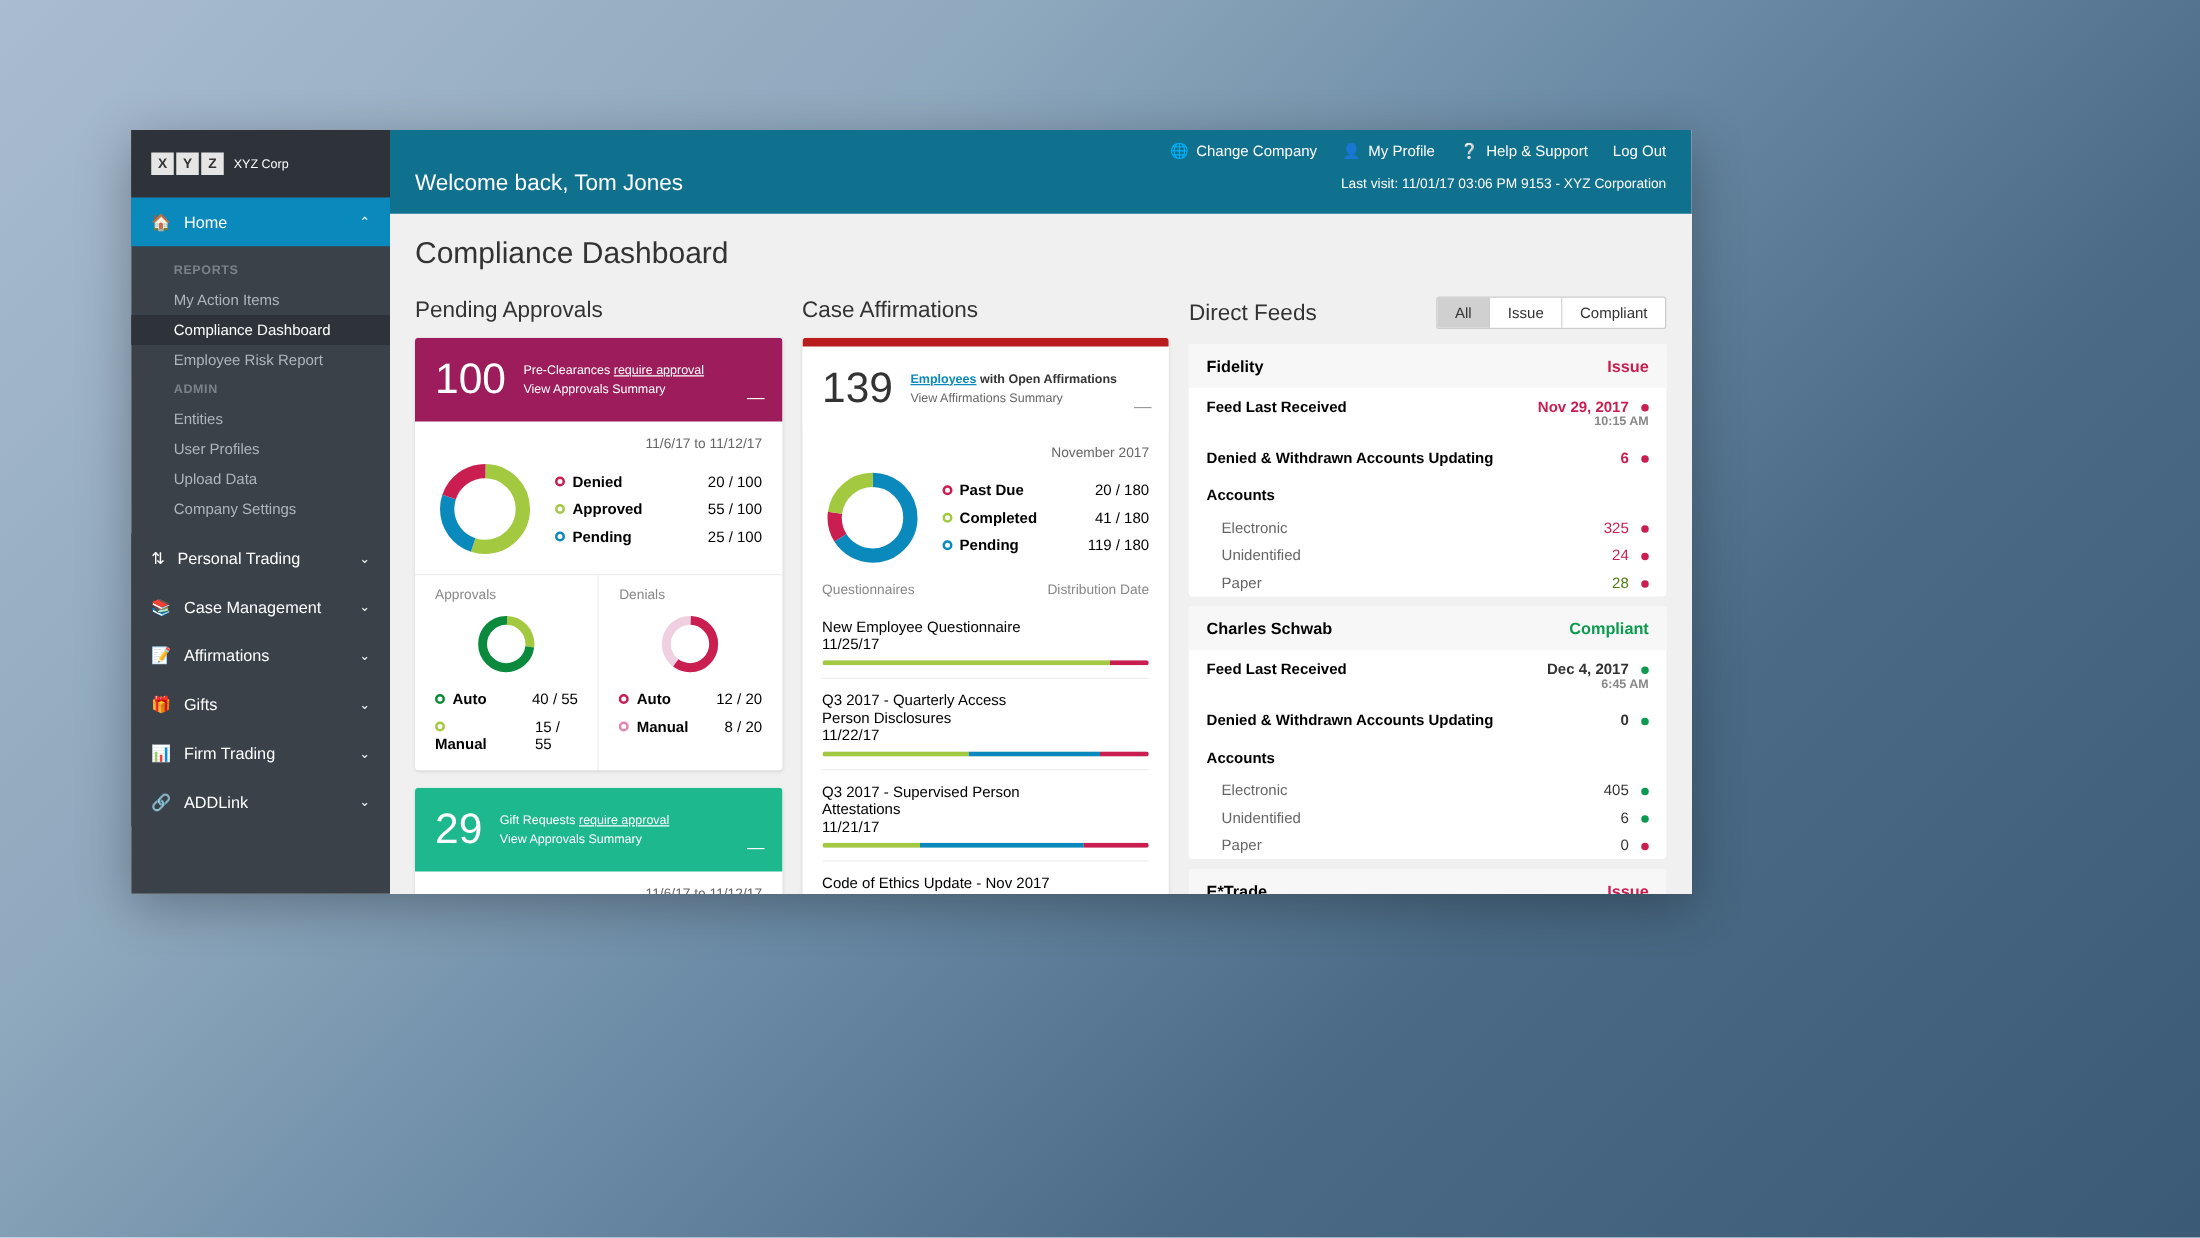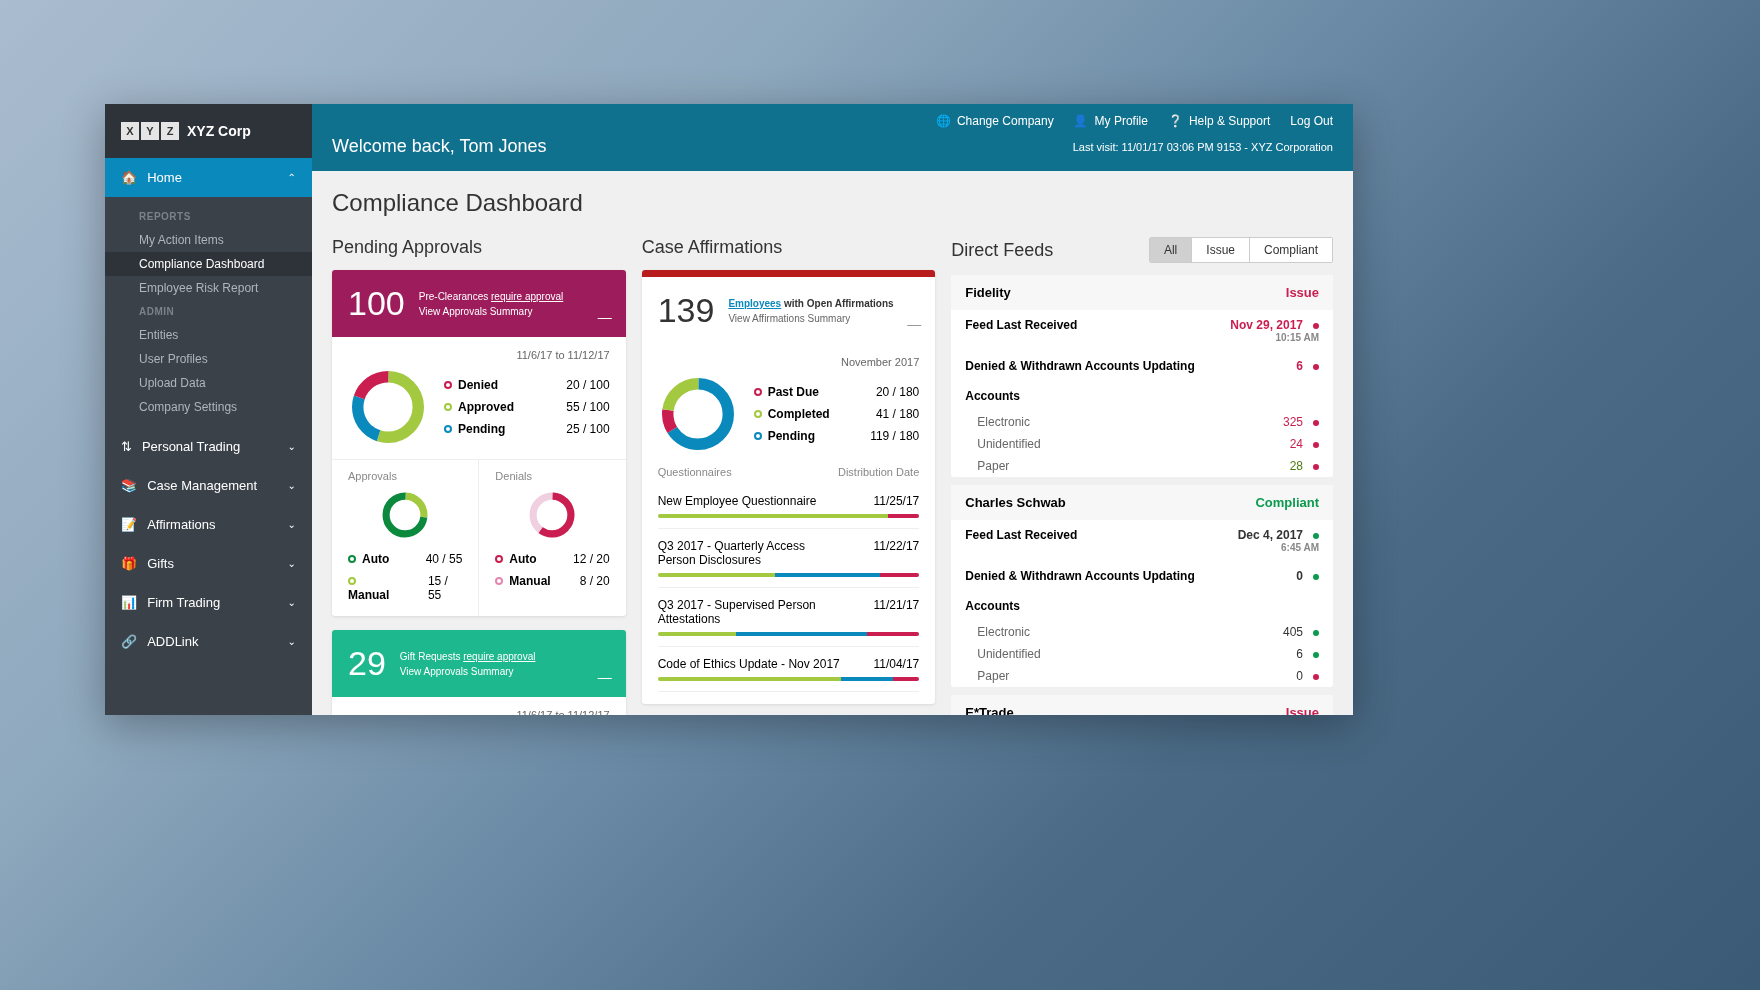--- a/index.html
+++ b/index.html
@@ -2,21 +2,21 @@
 <html><head>
 <meta charset="utf-8">
 <style>
 * { box-sizing: border-box; margin: 0; padding: 0; }
 body { font-family: Arial, Helvetica, sans-serif; background: linear-gradient(135deg, #aabccf 0%, #8ea8bd 30%, #6a8aa5 50%, #4a6a85 70%, #3a5a75 100%); width: 1760px; height: 990px; overflow: hidden; position: relative; }
 .app { position: absolute; left: 105px; top: 104px; width: 1248px; height: 611px; background: #f5f5f5; display: flex; box-shadow: 0 10px 40px rgba(0,0,0,0.3); }
 .sidebar { width: 207px; background: #3a4149; color: #aeb5bc; flex-shrink: 0; }
 .logo-area { background: #2d3339; padding: 18px 16px; display: flex; align-items: center; gap: 8px; }
 .logo-boxes { display: flex; gap: 2px; }
 .logo-box { width: 18px; height: 18px; background: #e5e5e5; color: #333; font-size: 11px; font-weight: bold; display: flex; align-items: center; justify-content: center; }
-.logo-text { color: #fff; font-size: 14px; font-weight: 700; }
+.logo-text { color: #fff; font-size: 10px; font-weight: 400; }
 .nav-item { padding: 12px 16px; display: flex; align-items: center; justify-content: space-between; cursor: pointer; font-size: 13px; color: #fff; }
 .nav-item.active { background: #0a89bc; }
 .nav-item .icon { margin-right: 10px; }
 .nav-left { display: flex; align-items: center; }
 .chevron { font-size: 10px; color: #fff; }
 .sub-section { padding: 8px 0 8px 34px; }
 .sub-header { font-size: 10px; font-weight: bold; color: #7a828a; letter-spacing: 0.5px; padding: 6px 0; }
 .sub-item { font-size: 12px; color: #aeb5bc; padding: 5px 0; cursor: pointer; }
 .sub-item.selected { color: #fff; background: #2d3339; margin-left: -34px; padding-left: 34px; }
 .main { flex: 1; display: flex; flex-direction: column; overflow: hidden; }
@@ -51,21 +51,21 @@
 .dot.red { border-color: #c91e4f; }
 .dot.green { border-color: #a3c940; }
 .dot.blue { border-color: #0a89bc; }
 .dot.pink { border-color: #e087b3; }
 .dot.darkgreen { border-color: #0b8a3e; }
 .sub-charts { display: flex; border-top: 1px solid #eee; }
 .sub-chart { flex: 1; padding: 10px 16px; }
 .sub-chart:first-child { border-right: 1px solid #eee; }
 .sub-chart-title { font-size: 11px; color: #888; margin-bottom: 8px; }
 .quest-row { border-bottom: 1px solid #eee; padding: 10px 0; }
-.quest-title-row { display: flex; justify-content: space-between; font-size: 12px; padding-bottom: 6px; }
+.quest-title-row { display: flex; justify-content: space-between; font-size: 12px; padding-bottom: 6px; flex-direction: column; }
 .progress-bar { height: 4px; background: #eee; border-radius: 2px; display: flex; overflow: hidden; }
 .progress-seg { height: 100%; }
 .quest-header { display: flex; justify-content: space-between; font-size: 11px; color: #888; padding-bottom: 6px; }
 .toggle-group { display: flex; border: 1px solid #ccc; border-radius: 2px; overflow: hidden; font-size: 12px; }
 .toggle-btn { padding: 5px 14px; background: #fff; cursor: pointer; border-right: 1px solid #ccc; }
 .toggle-btn:last-child { border-right: none; }
 .toggle-btn.active { background: #d0d0d0; }
 .feed-card { background: #fff; border-radius: 3px; margin-bottom: 8px; font-size: 12px; }
 .feed-header { display: flex; justify-content: space-between; padding: 10px 14px; background: #f7f7f7; font-weight: bold; font-size: 13px; }
 .feed-status.issue { color: #c91e4f; }

